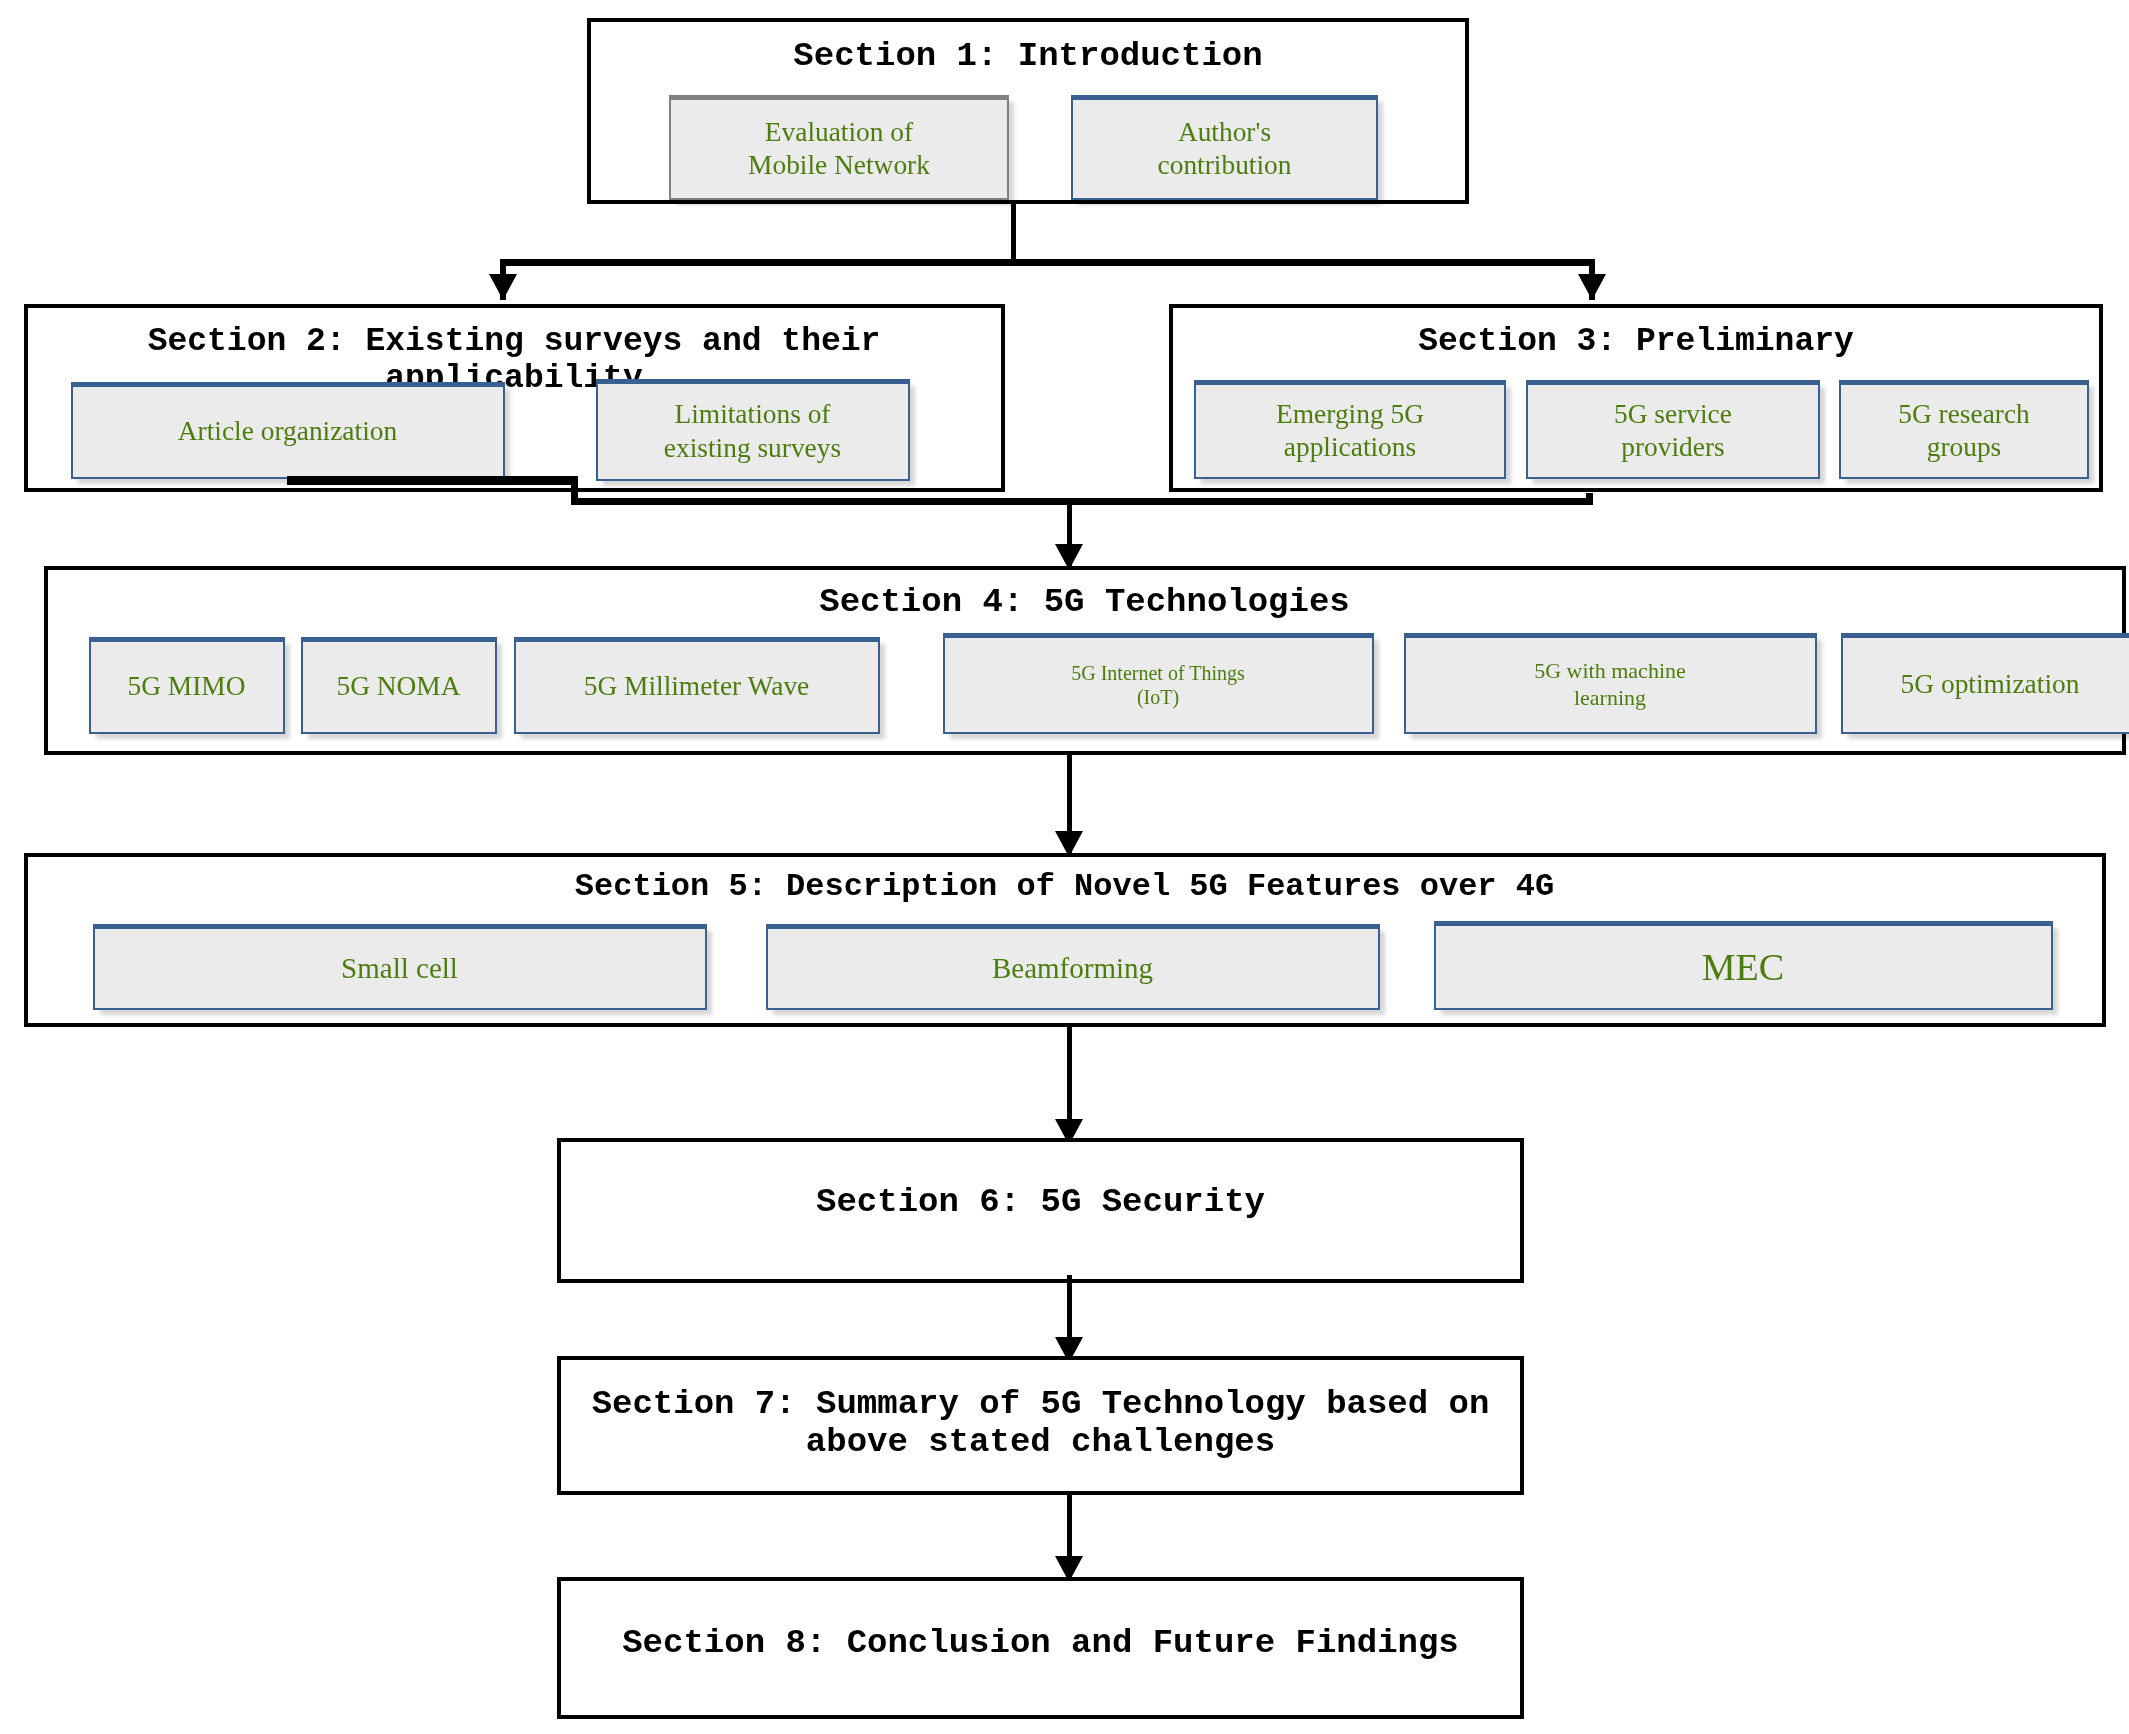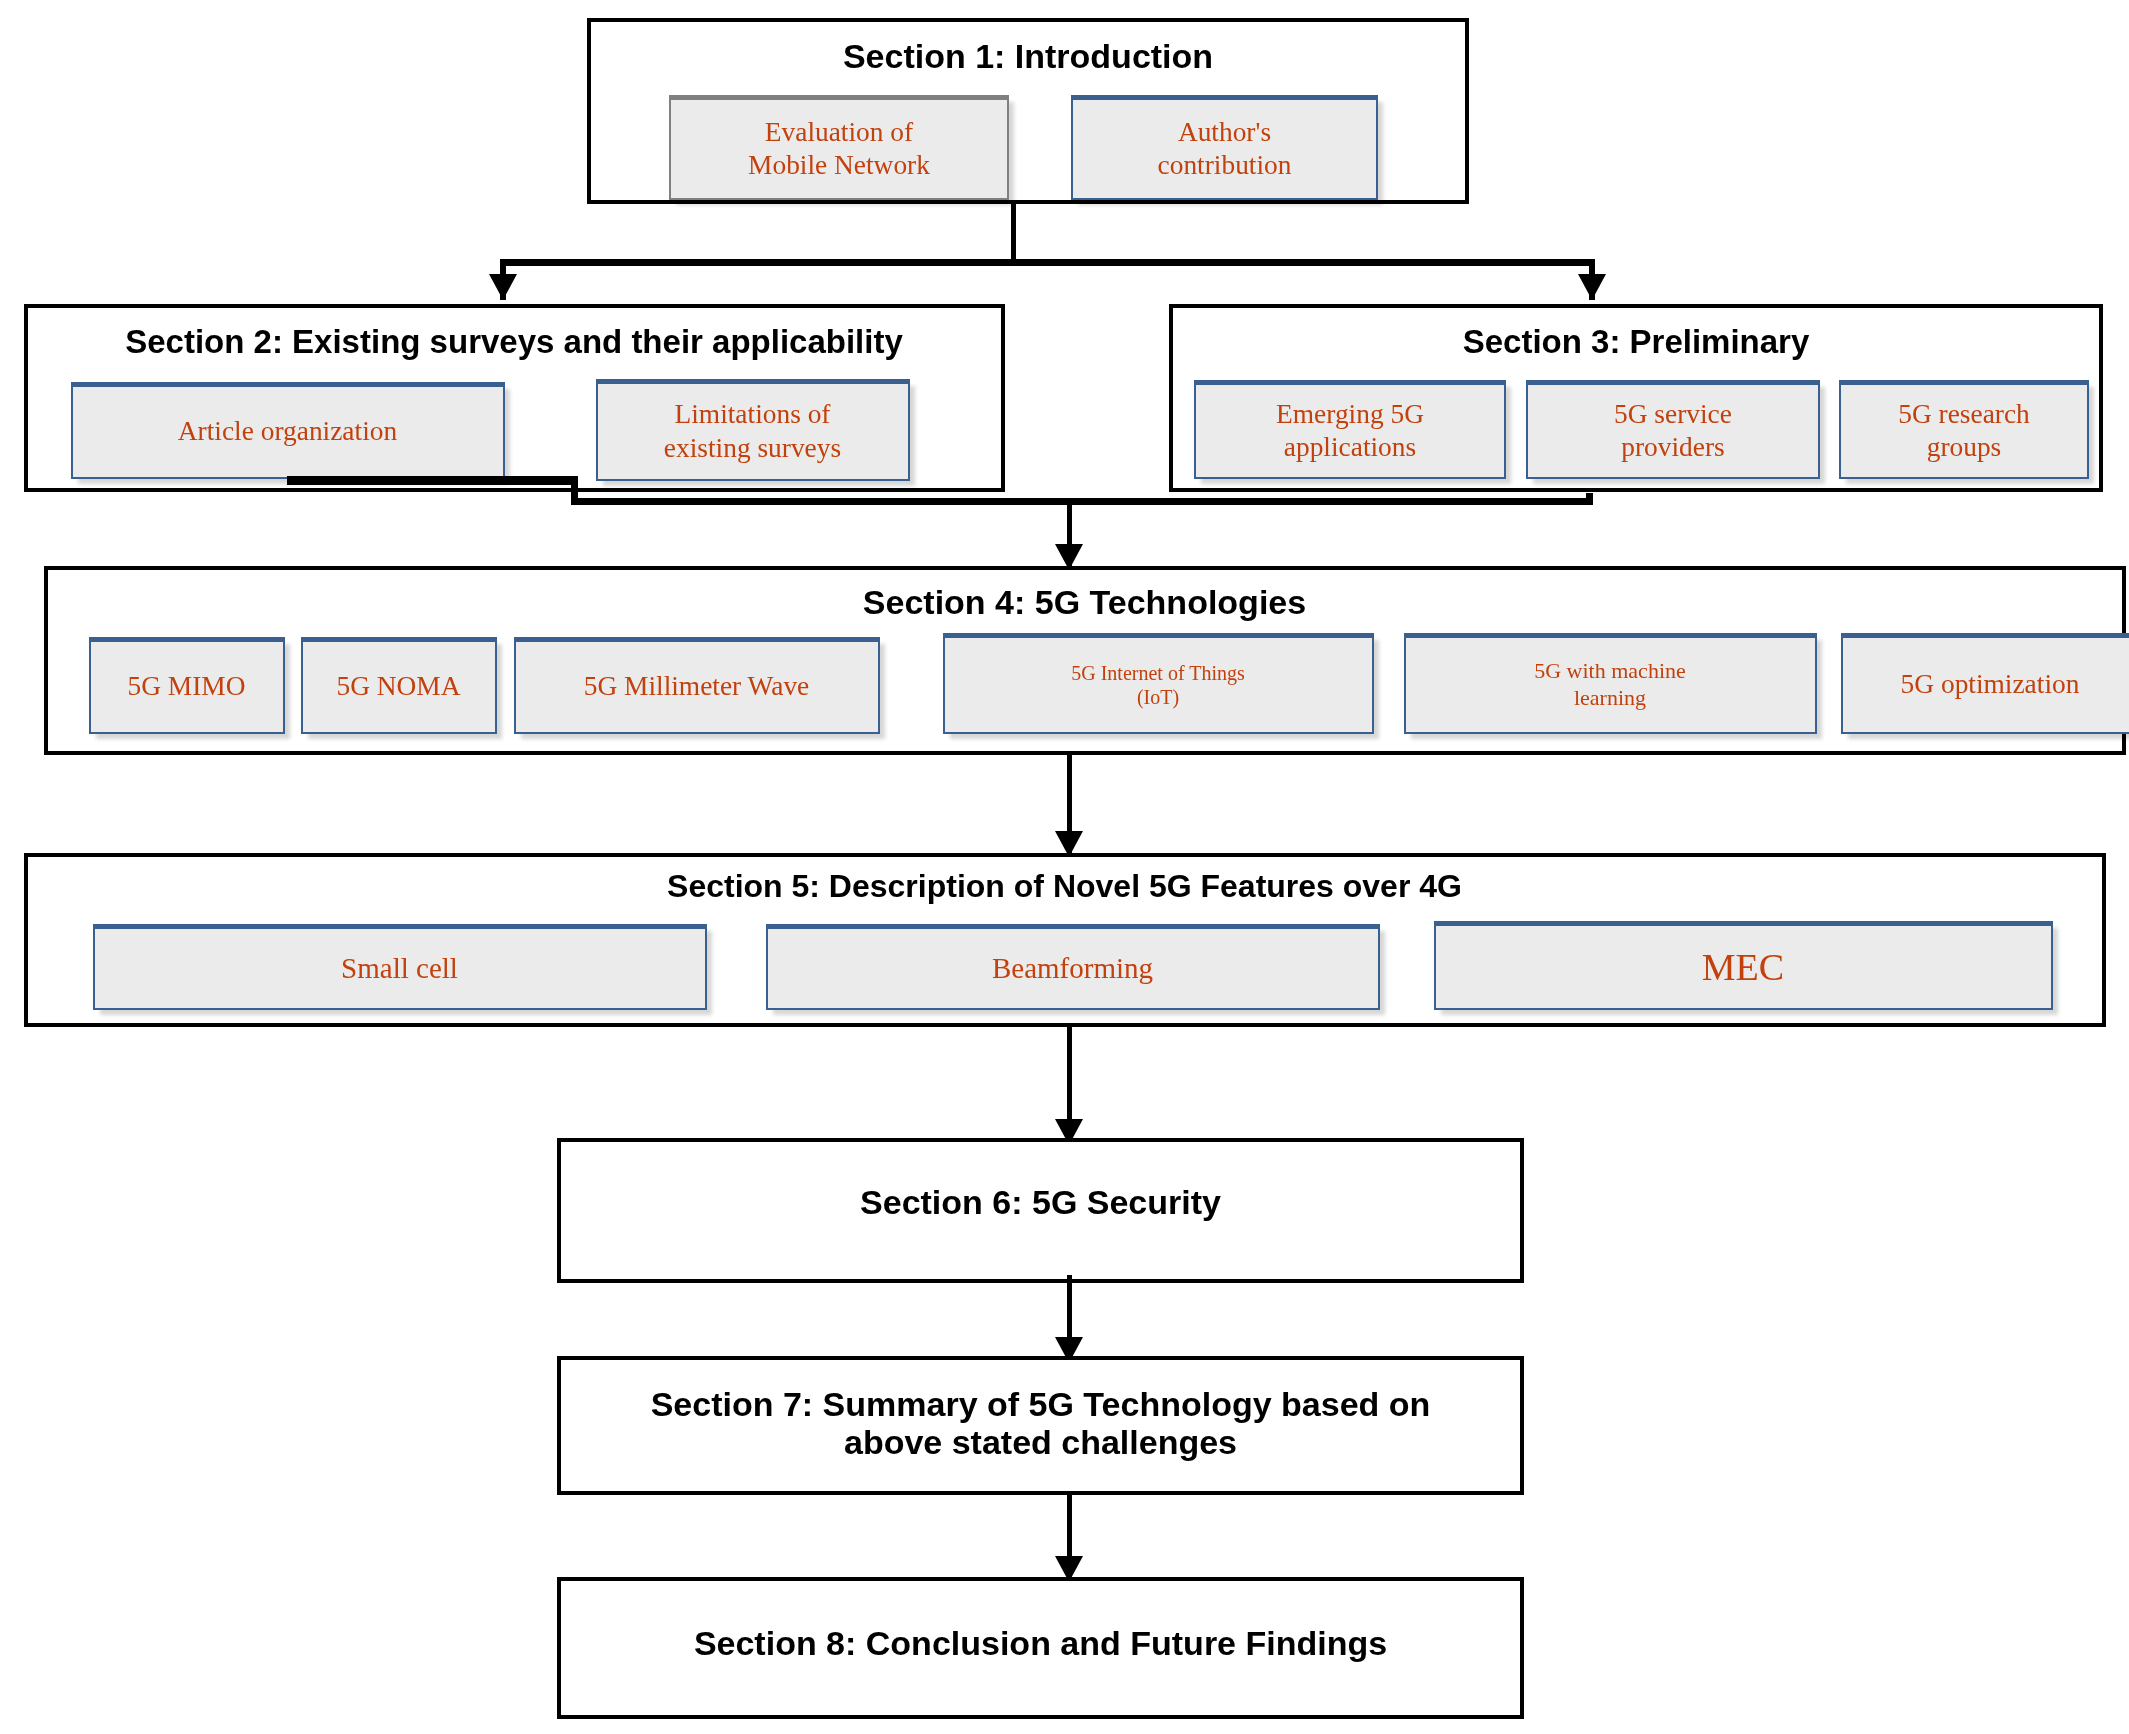--- a/index.html
+++ b/index.html
@@ -17,36 +17,36 @@
     box-sizing:border-box;
     border:4.6px solid #000000;
     background:#ffffff;
   }
   .sec-title{
     position:absolute;
     left:0;right:0;
     text-align:center;
     font-weight:bold;
     color:#000000;
-    font-family:Liberation Sans, sans-serif;
+    font-family:Liberation Mono, monospace;
     line-height:1.12;
     white-space:pre-line;
   }
   
   .subbox{
     position:absolute;
     box-sizing:border-box;
     background:#ebebeb;
     border:2px solid #3a6090;
     border-top-width:5.9px;
     display:flex;
     align-items:center;
     justify-content:center;
     text-align:center;
-    color:#c2410c;
+    color:#4d7c0f;
     font-family:"Liberation Serif", serif;
     line-height:1.22;
     box-shadow:5.9px 5.9px 3.9px -1.3px rgba(0,0,0,0.16);
     white-space:pre-line;
     padding:0 5.2px;
   }
   .subbox.gray{
     border-color:#808080;
     border-top-width:5.9px;
   }

